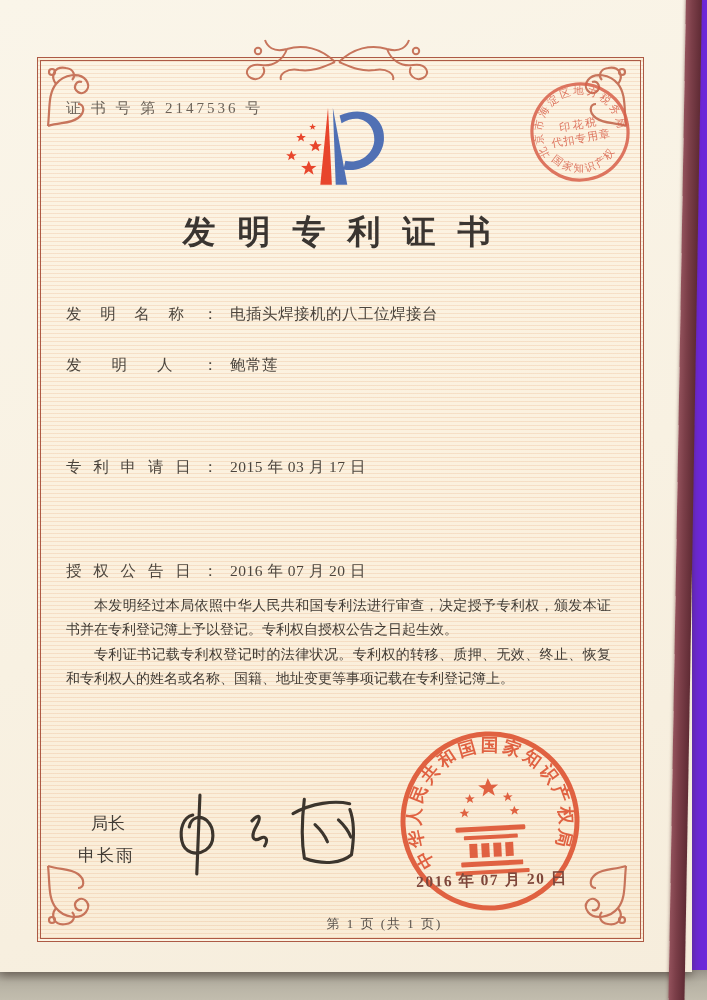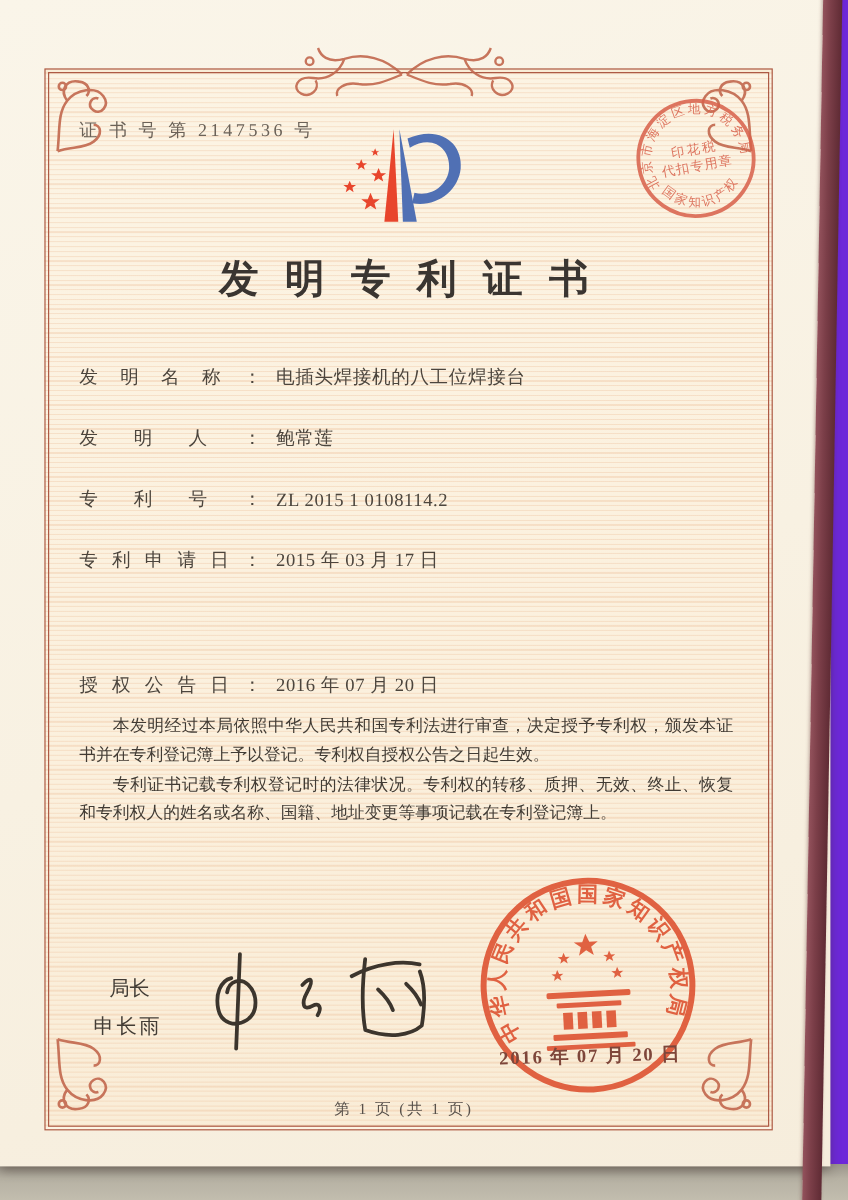--- a/index.html
+++ b/index.html
@@ -37,21 +37,21 @@
   .director-title{position:absolute;left:67px;top:812px;font-size:17px;color:#433d36;
                   font-family:"Liberation Sans","DejaVu Sans",sans-serif;margin-left:24px;}
   .director-name{position:absolute;left:78px;top:844px;font-size:17px;color:#433d36;
                  font-family:"Liberation Sans","DejaVu Sans",sans-serif;letter-spacing:2px;}
   .signature{position:absolute;left:158px;top:786px;transform:rotate(-2deg);}
   .tax-seal{position:absolute;left:525px;top:77px;transform:rotate(-10deg);opacity:.85;}
   .office-seal{position:absolute;left:395px;top:726px;transform:rotate(-3deg);opacity:.88;}
   .seal-date{position:absolute;left:416px;top:870px;font-size:15.5px;color:#7e463a;
              letter-spacing:1.5px;transform:rotate(-1.5deg);z-index:5;font-weight:600;}
   .footer{position:absolute;left:37px;top:915px;width:599px;text-align:center;
-          font-size:13px;letter-spacing:2px;color:#57504a;}
+          font-size:13px;letter-spacing:2px;color:#57504a;padding-left:48px;}
 </style>
 </head>
 <body>
 
 <div class="photo">
 
   <div class="bottom-strip"></div>
 
   <div class="paper">
 
@@ -120,23 +120,20 @@
     </svg>
 
     <div class="title">发明专利证书</div>
 
     <div class="field" style="top:355px">
       <span class="flabel">发明人：</span><span class="fvalue">鲍常莲</span>
     </div>
     <div class="field" style="top:304px">
       <span class="flabel">发明名称：</span><span class="fvalue">电插头焊接机的八工位焊接台</span>
     </div>
-    <div class="field" style="top:406px">
-      <span class="flabel">专利号：</span><span class="fvalue">ZL 2015 1 0108114.2</span>
-    </div>
     <div class="field" style="top:457px">
       <span class="flabel">专利申请日：</span><span class="fvalue">2015 年 03 月 17 日</span>
     </div>
     <div class="field" style="top:561px">
       <span class="flabel">授权公告日：</span><span class="fvalue">2016 年 07 月 20 日</span>
     </div>
 
     <div class="body-text">
       <p>本发明经过本局依照中华人民共和国专利法进行审查，决定授予专利权，颁发本证书并在专利登记簿上予以登记。专利权自授权公告之日起生效。</p>
       <p>专利证书记载专利权登记时的法律状况。专利权的转移、质押、无效、终止、恢复和专利权人的姓名或名称、国籍、地址变更等事项记载在专利登记簿上。</p>

